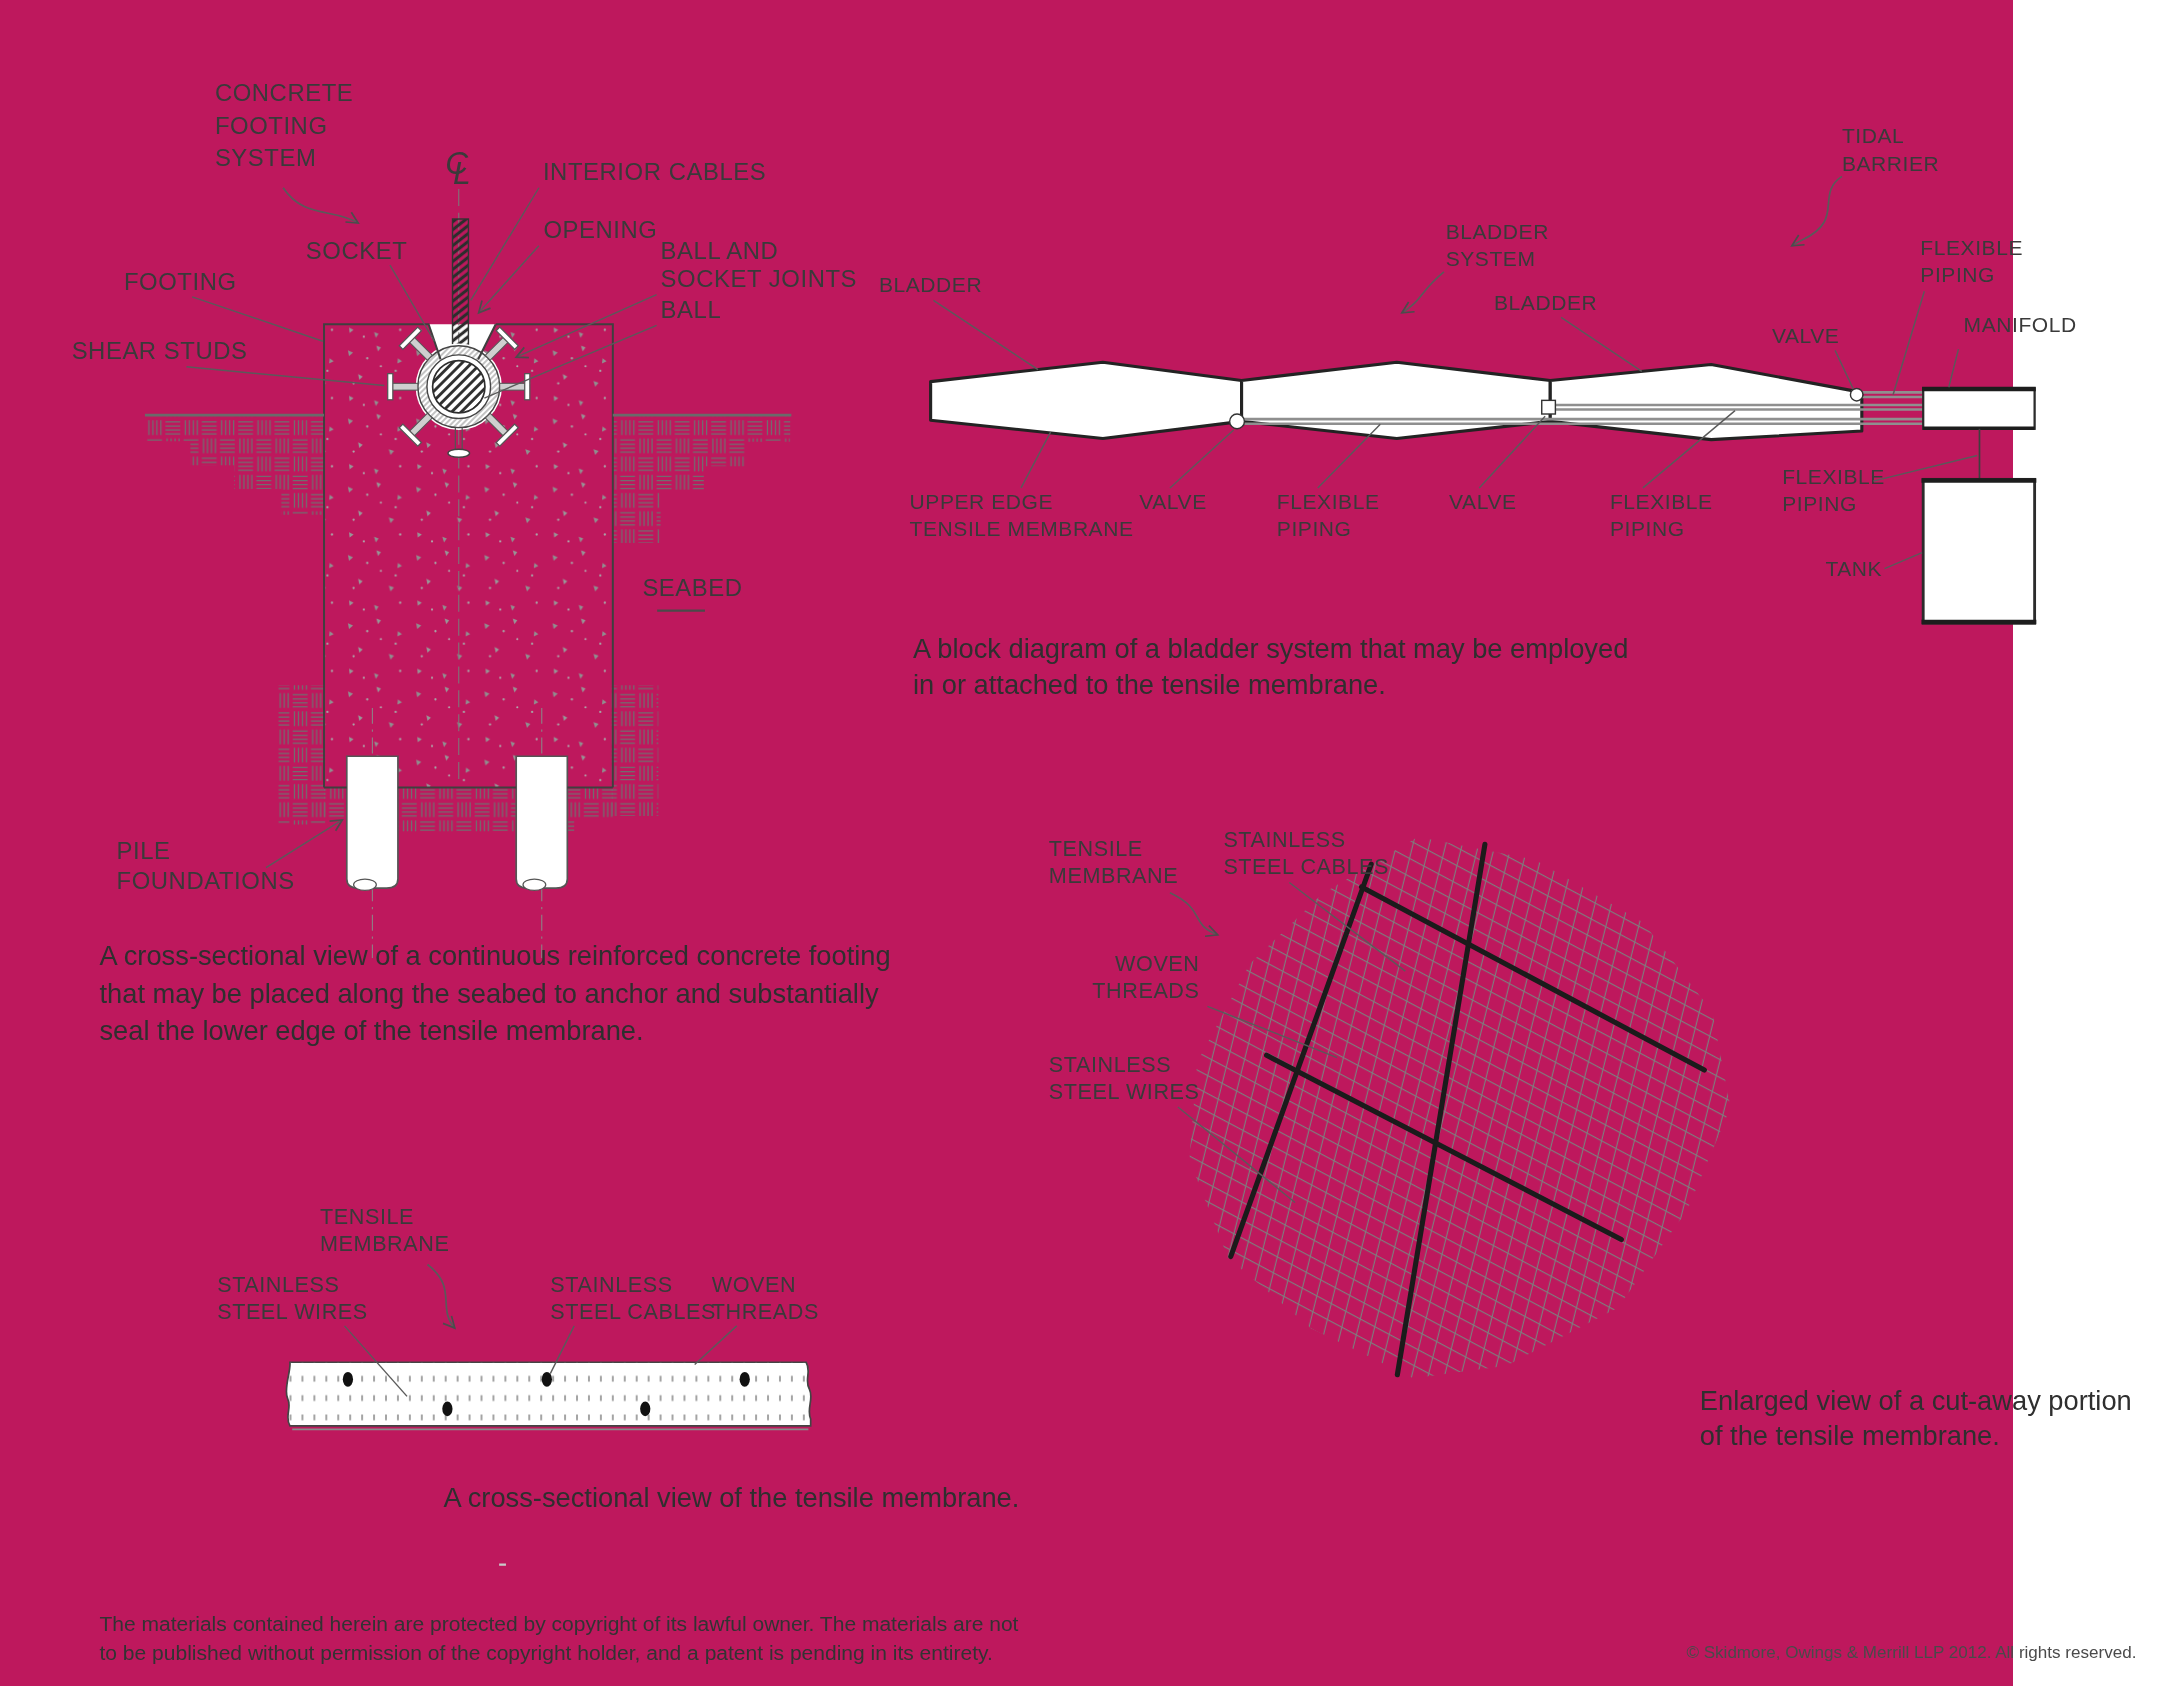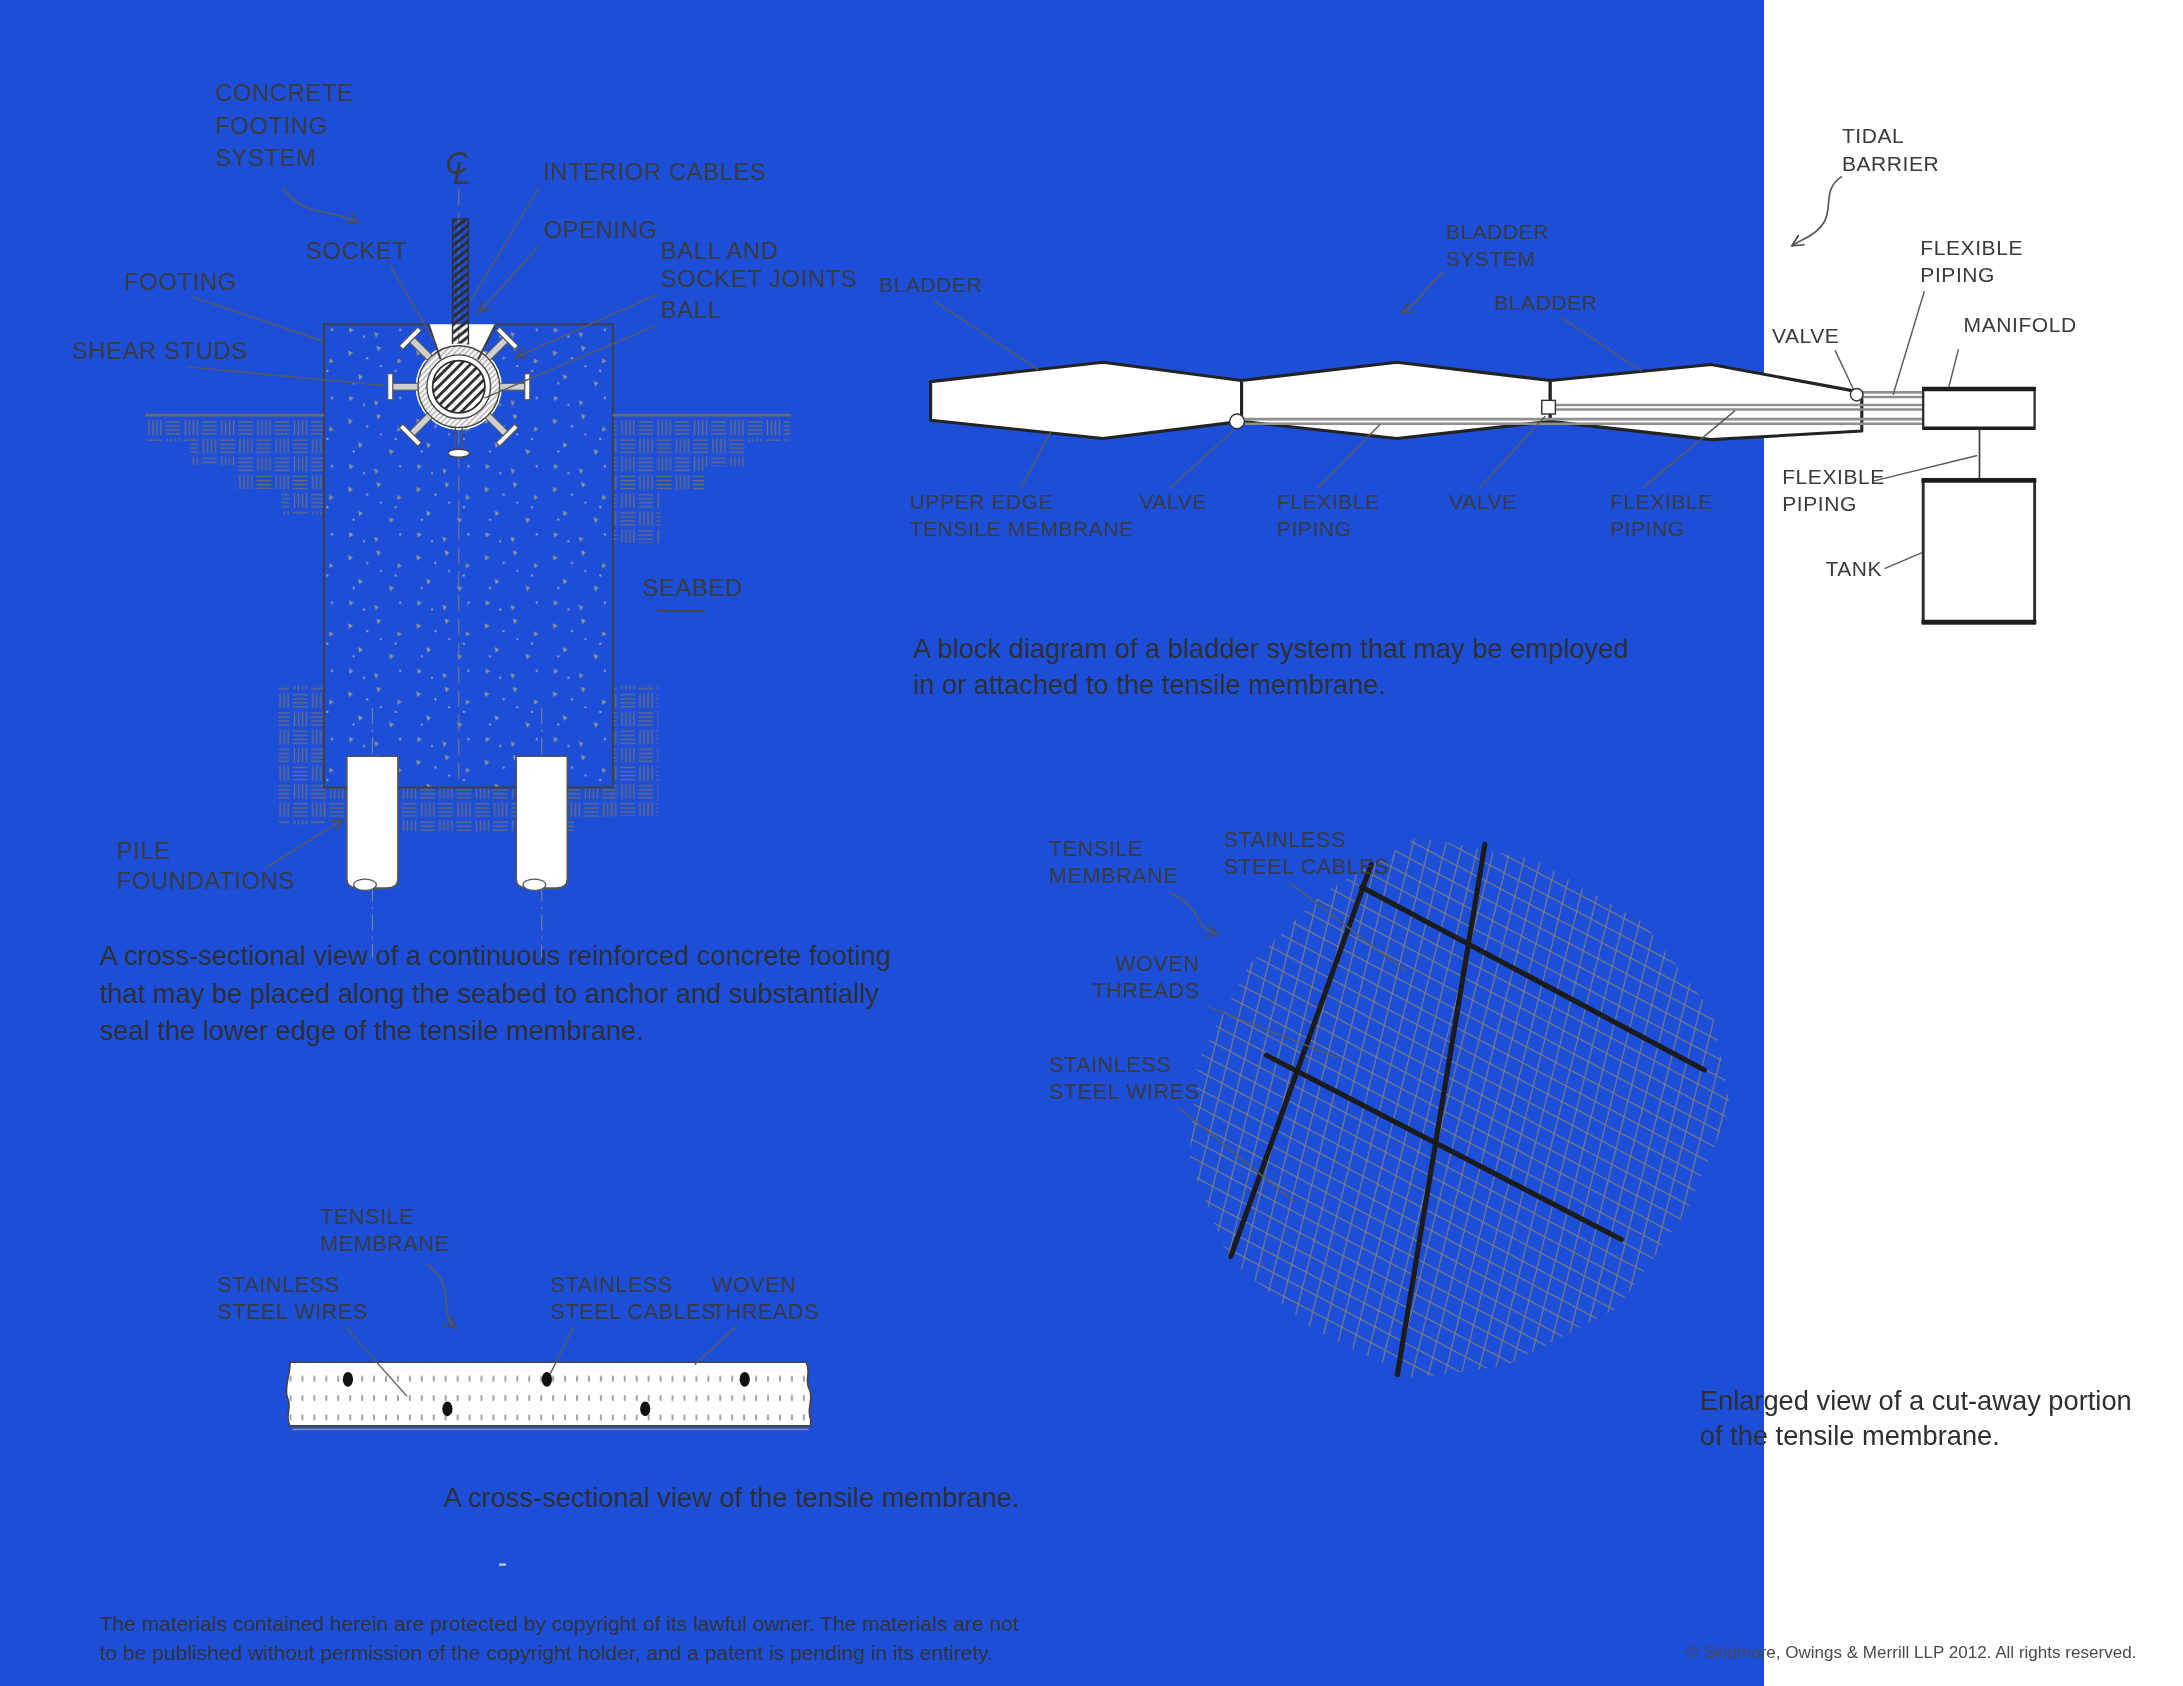--- a/index.html
+++ b/index.html
@@ -1,16 +1,16 @@
 <!DOCTYPE html>
 <html style="font-size:9px"><head>
 <meta charset="utf-8">
 <style>
   html,body{margin:0;padding:0;background:#ffffff;}
-  .sheet{width:1764px;height:1687px;position:relative;background:#1d4ed8;}
+  .sheet{width:2013px;height:1687px;position:relative;background:#be185d;}
   svg{display:block;}
   text{font-family:"Liberation Sans", sans-serif; fill:#3a3a3a;}
   .lbl1{font-size:42px;letter-spacing:1px;}
   .lbl2{font-size:37px;letter-spacing:1px;}
   .lbl3{font-size:38px;letter-spacing:1px;}
   .cap{font-size:48px;fill:#2f2f2f;}
   .foot{font-size:37px;fill:#333;}
   .copy{font-size:30px;fill:#4a4a4a;}
   .cl{font-size:56px;font-style:italic;}
   .leader{stroke:#5a5a5a;stroke-width:2.5;fill:none;}

